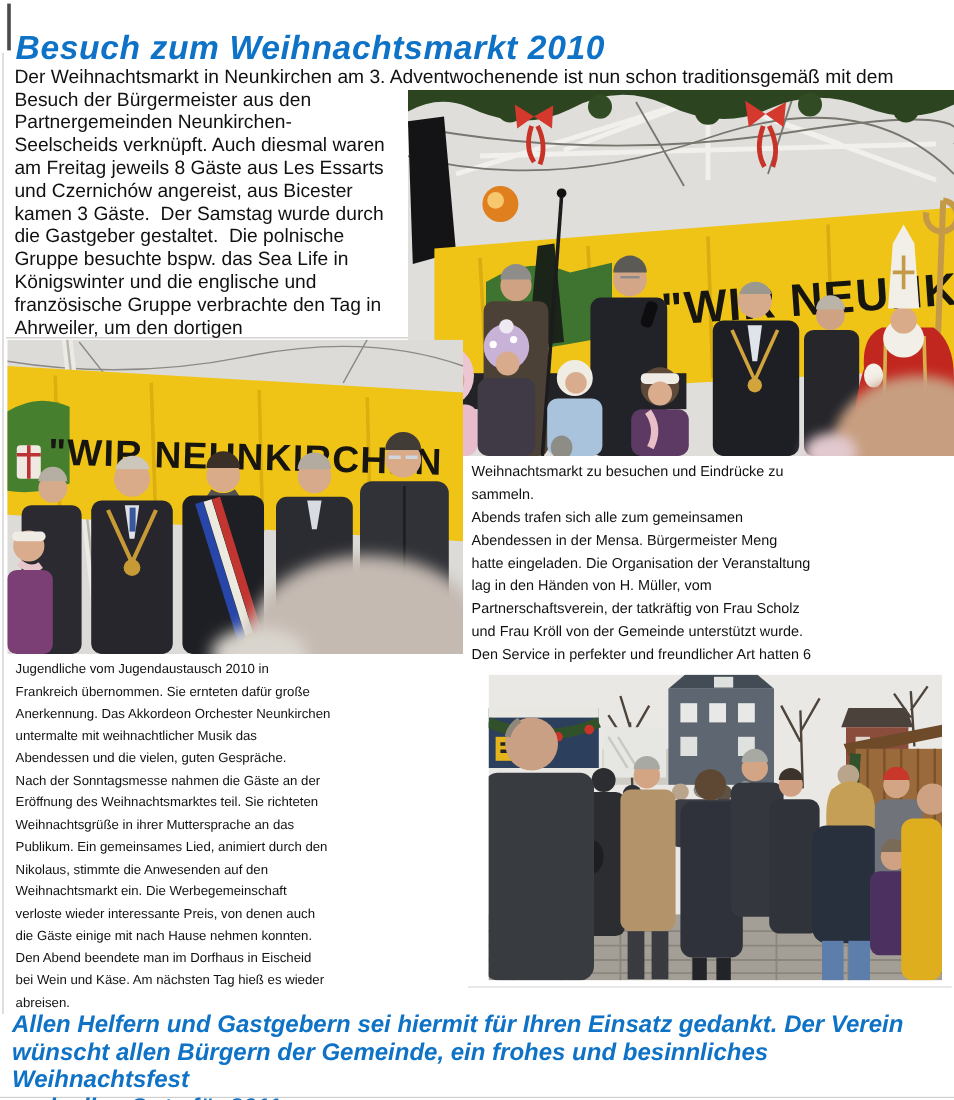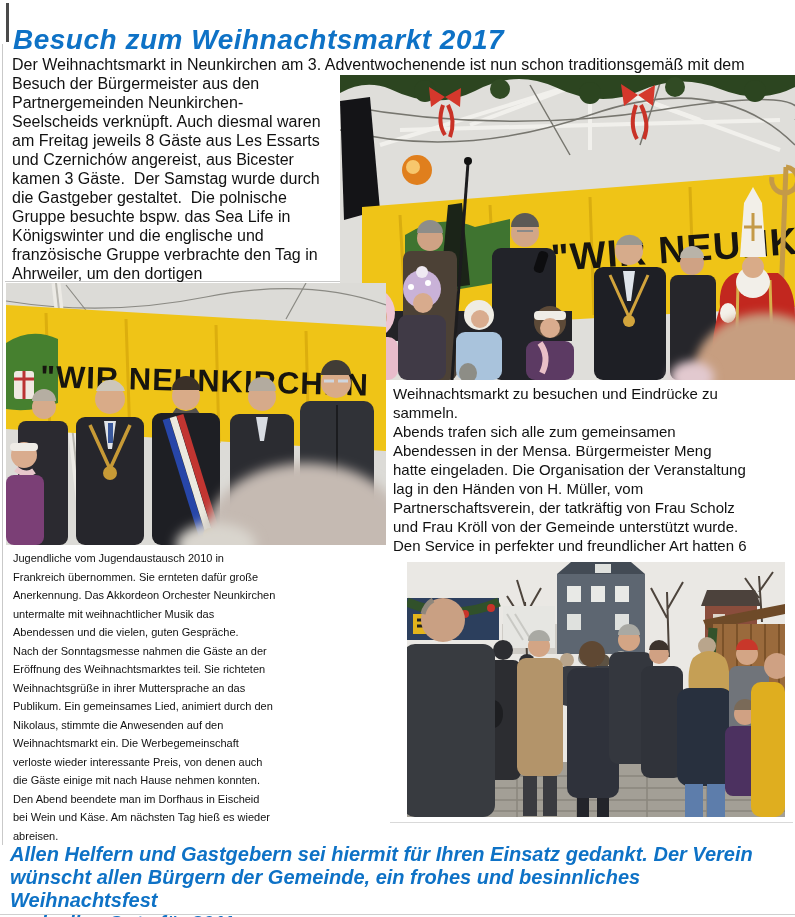--- a/index.html
+++ b/index.html
@@ -11,39 +11,39 @@
   #page-title{
     position:absolute;left:13px;top:5px;width:700px;
     font-size:28px;font-weight:bold;font-style:italic;color:#0e72c6;letter-spacing:0.5px;
   }
   #title-left-bar{position:absolute;left:6px;top:3px;width:3px;height:39px;background:#4a4a4a;}
   #frame-left-line{position:absolute;left:2px;top:44px;width:1px;height:801px;background:#c9c9c9;}
   #intro-bottom-line{position:absolute;left:5px;top:281px;width:338px;height:1px;background:#c9c9c9;}
   #rightcol-bottom-line{position:absolute;left:390px;top:822px;width:403px;height:1px;background:#d9d9d9;}
   #page-bottom-line{position:absolute;left:0px;top:914px;width:795px;height:1px;background:#cfcfcf;}
   #intro-paragraph{left:12px;top:55px;width:742px;font-size:16px;line-height:19px;}
-  #right-paragraph{left:393px;top:384px;width:402px;font-size:15px;line-height:19px;}
+  #right-paragraph{left:393px;top:384px;width:402px;font-size:12px;line-height:19px;}
   #left-paragraph{left:13px;top:549px;width:392px;font-size:11px;line-height:18.5px;}
   #closing-paragraph{
     left:10px;top:843px;width:780px;font-size:20px;line-height:23px;
     font-weight:bold;font-style:italic;color:#0e72c6;
   }
   .photo{position:absolute;overflow:hidden;}
   .photo svg{display:block;}
   #photo-stage{left:340px;top:75px;width:455px;height:305px;}
   #photo-banner{left:6px;top:283px;width:380px;height:262px;}
   #photo-market{left:407px;top:562px;width:378px;height:255px;}
 </style>
 </head>
 <body>
 
 <div id="page">
 
   <div id="title-left-bar"></div>
-  <h1 id="page-title">Besuch zum Weihnachtsmarkt 2017</h1>
+  <h1 id="page-title">Besuch zum Weihnachtsmarkt 2010</h1>
 
   <div id="frame-left-line"></div>
   <div id="intro-bottom-line"></div>
   <div id="rightcol-bottom-line"></div>
   <div id="page-bottom-line"></div>
 
   <div class="txt" id="intro-paragraph">Der Weihnachtsmarkt in Neunkirchen am 3. Adventwochenende ist nun schon traditionsgemäß mit dem
 Besuch der Bürgermeister aus den
 Partnergemeinden Neunkirchen-
 Seelscheids verknüpft. Auch diesmal waren

